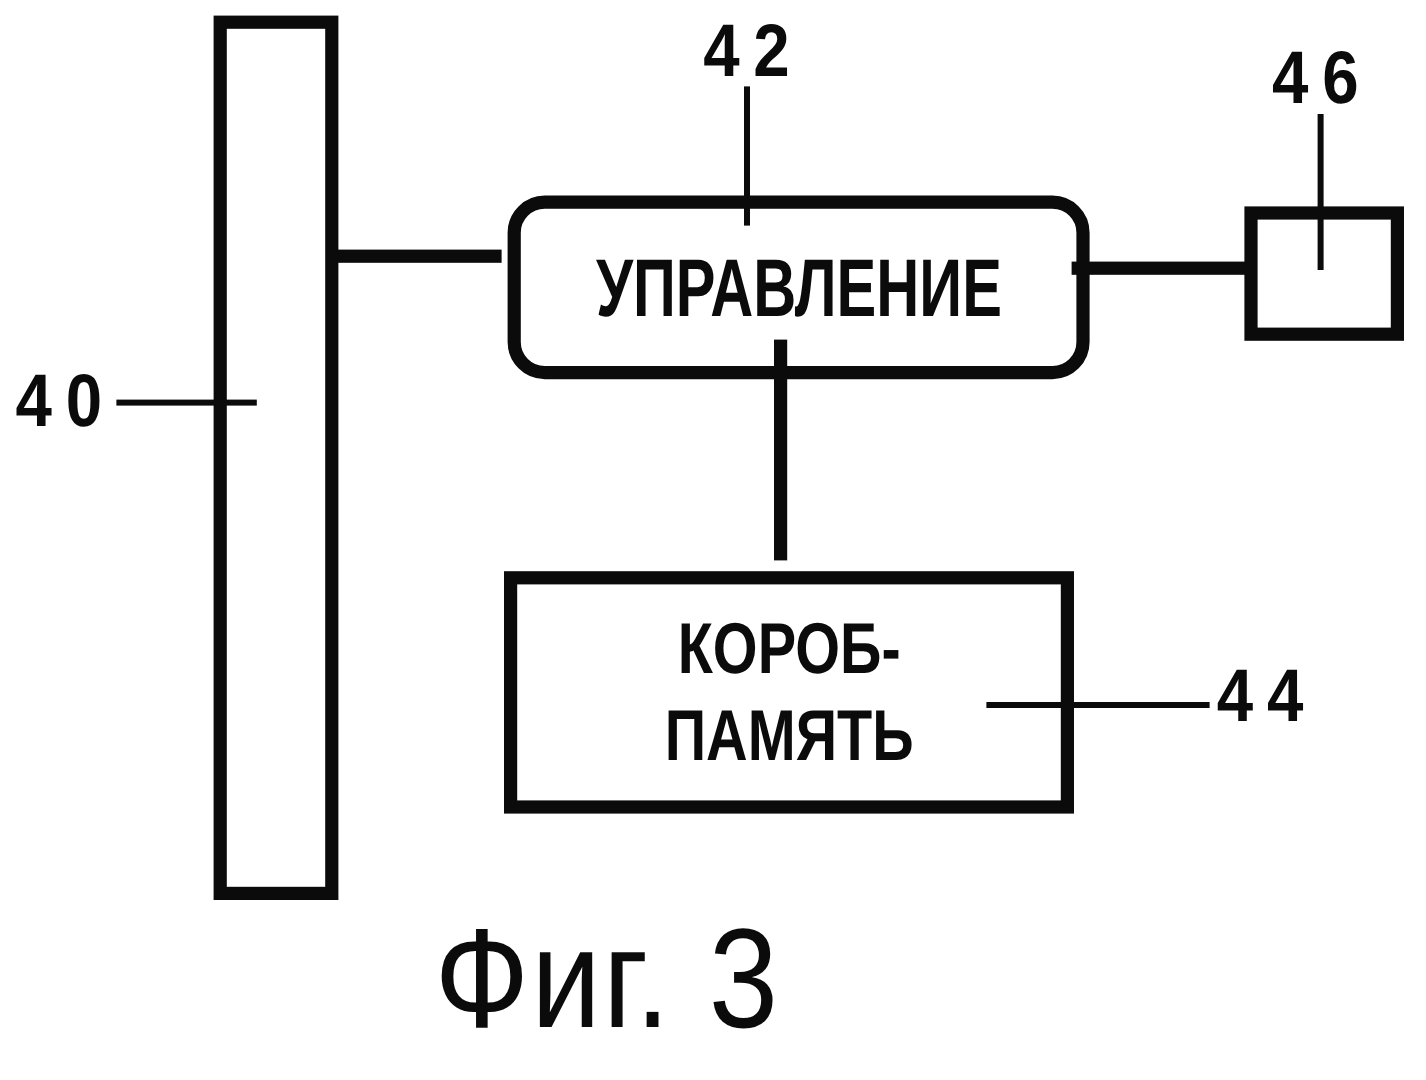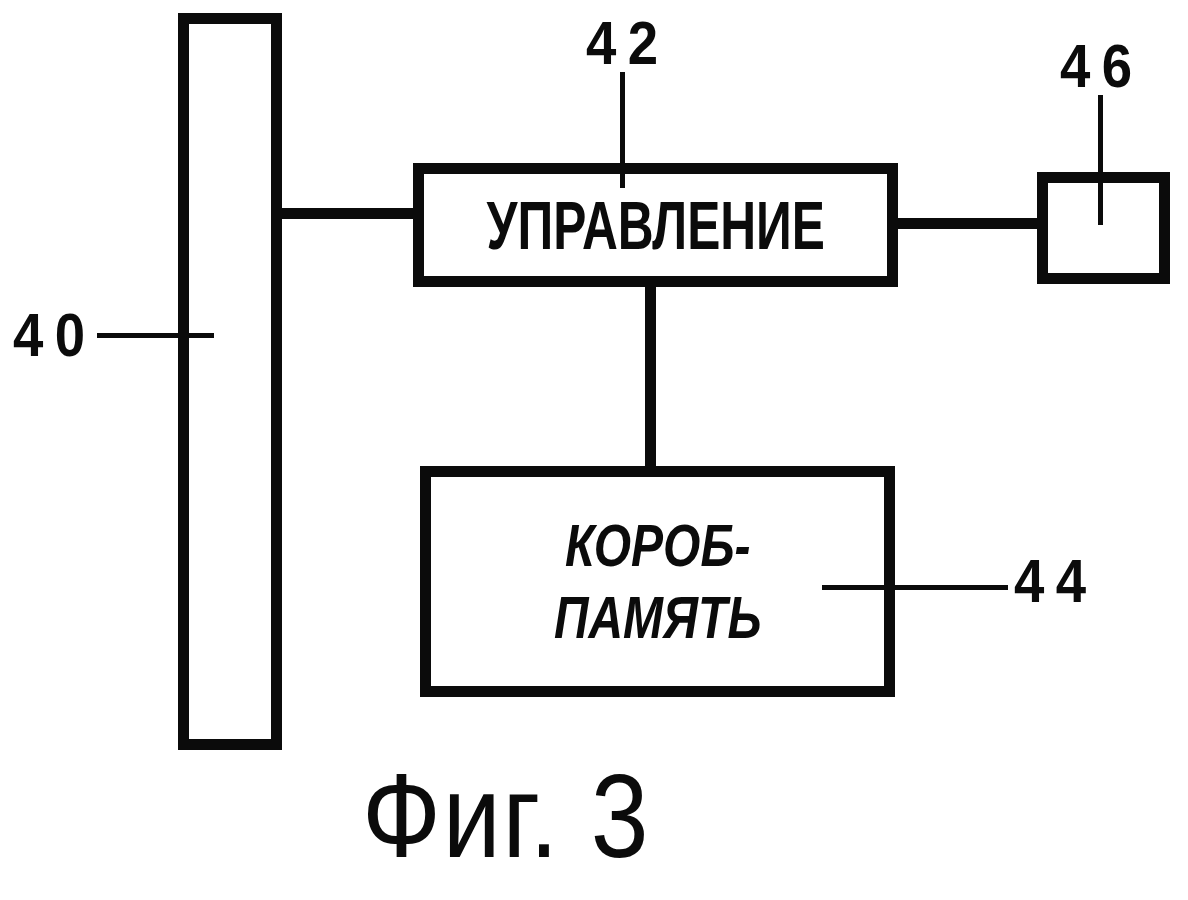--- a/index.html
+++ b/index.html
@@ -80,27 +80,27 @@
     white-space: nowrap;
   }
 </style>
 </head>
 <body>
 
 <div class="page">
 
   <div class="dbox" id="bar-box" style="left:178px; top:13px; width:104px; height:737px;"></div>
 
-  <div class="dbox" id="control-box" style="left:413px; top:163px; width:485px; height:124px;">
+  <div class="dbox" id="control-box" style="left:423px; top:163px; width:485px; height:153px;border-radius:31px;">
     <span class="blabel">УПРАВЛЕНИЕ</span>
   </div>
 
   <div class="dbox" id="small-box" style="left:1037px; top:172px; width:133px; height:112px;"></div>
 
-  <div class="dbox" id="memory-box" style="left:420px; top:466px; width:475px; height:231px;font-style:italic;">
+  <div class="dbox" id="memory-box" style="left:420px; top:476px; width:475px; height:202px;">
     <span class="blabel">
       <span>КОРОБ-</span><br>
       <span>ПАМЯТЬ</span>
     </span>
   </div>
 
   <div class="conn" style="left:276px; top:208px; width:142px; height:11px;"></div>
   <div class="conn" style="left:893px; top:218px; width:149px; height:11px;"></div>
   <div class="conn" style="left:645px; top:283px; width:11px; height:184px;"></div>
 

